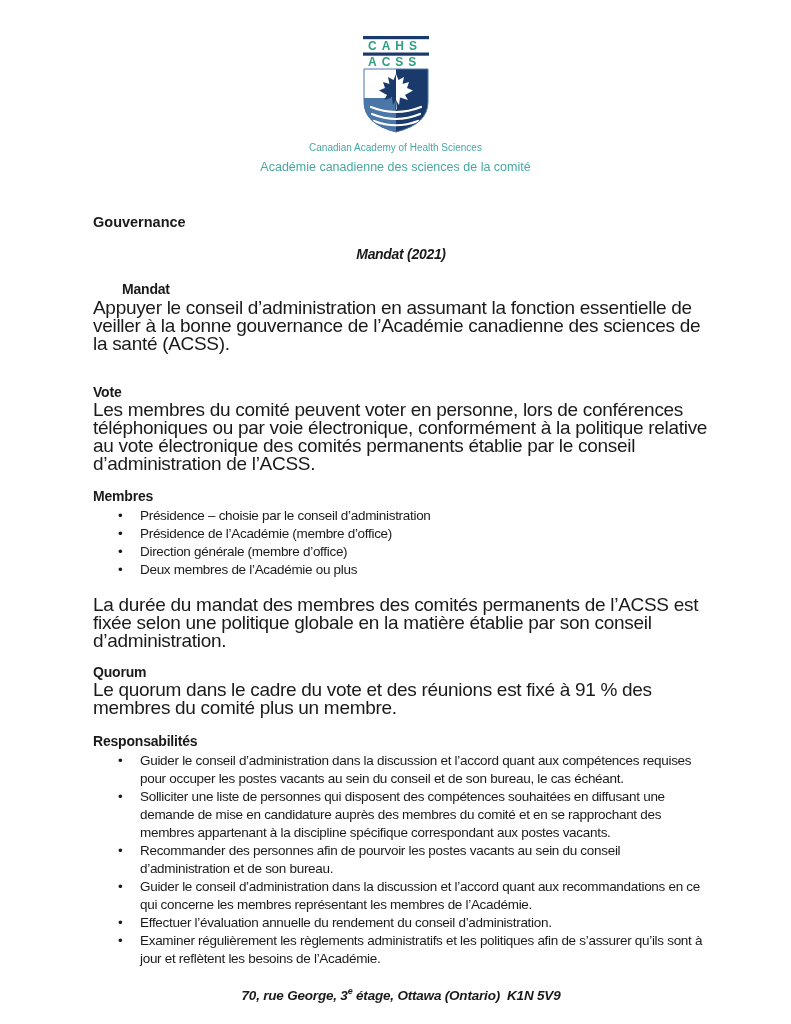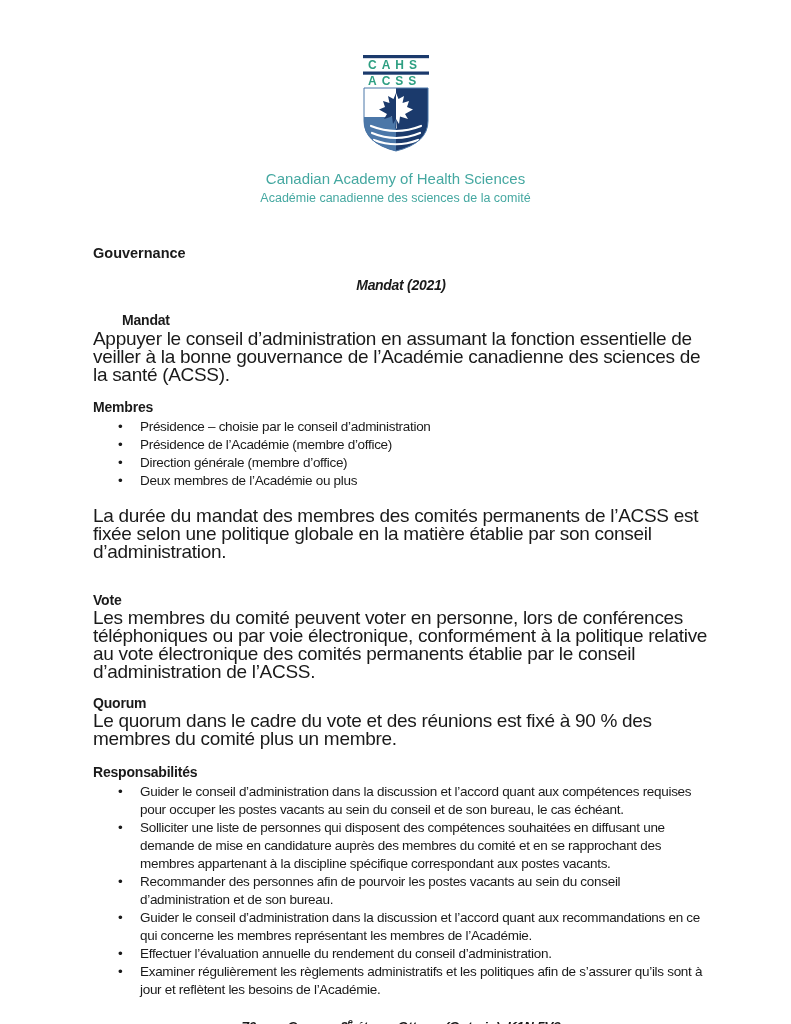--- a/index.html
+++ b/index.html
@@ -13,34 +13,34 @@
   body {
     width: 791px; height: 1024px;
     background: #ffffff;
     overflow: hidden;
     font-family: "Liberation Sans", sans-serif;
     color: #1a1a1a;
   }
   .page { width: 791px; height: 1024px; position: relative; }
 
   
-  .logo-block { padding-top: 55px; text-align: center; }
+  .logo-block { padding-top: 36px; text-align: center; }
   .logo-svg { width: 72px; height: 97px; display: block; margin: 0 auto; }
   .navy-fill { fill: var(--navy, #1b3a6c); }
   .steel-fill { fill: var(--steel-blue, #4b77a8); }
   .white-fill { fill: #ffffff; }
   .shield-outline { fill: none; stroke: var(--steel-blue, #4b77a8); stroke-width: 1; }
   .acronym {
     font-family: "Liberation Sans", sans-serif;
     font-weight: bold; font-size: 12px;
     letter-spacing: 5px;
     fill: var(--green-letters, #2e9f82);
   }
   .wave { fill: none; stroke: #ffffff; stroke-width: 2.2; stroke-linecap: round; }
-  .org-en { margin-top: 18px; font-size: 15px; line-height: 17px; color: var(--teal-text, #45a8a1); }
+  .org-en { margin-top: 6px; font-size: 10px; line-height: 17px; color: var(--teal-text, #45a8a1); }
   .org-fr { margin-top: 3px; font-size: 12.5px; line-height: 16px; color: var(--teal-text, #45a8a1); }
 
   
   main { padding: 0 82px 0 93px; }
   .doc-title {
     margin: 38px 0 0 0; text-align: left;
     font-size: 14.5px; line-height: 18px; font-weight: bold;
   }
   .doc-subtitle {
     margin: 14px 0 0 0; text-align: center;
@@ -122,39 +122,39 @@
   <main>
     <h1 class="doc-title">Gouvernance</h1>
     <p class="doc-subtitle">Mandat (2021)</p>
 
     <section>
       <h2 class="h-mandat">Mandat</h2>
       <p class="p-mandat">Appuyer le conseil d’administration en assumant la fonction essentielle de veiller à la bonne gouvernance de l’Académie canadienne des sciences de la santé (ACSS).</p>
     </section>
 
     <section>
+      <h2 class="h-vote">Vote</h2>
+      <p>Les membres du comité peuvent voter en personne, lors de conférences téléphoniques ou par voie électronique, conformément à la politique relative au vote électronique des comités permanents établie par le conseil d’administration de l’ACSS.</p>
+    </section>
+
+    <section>
       <h2 class="h-membres">Membres</h2>
       <ul class="list">
 
       <li><span>Présidence – choisie par le conseil d’administration</span></li>
           <li><span>Présidence de l’Académie (membre d’office)</span></li>
           <li><span>Direction générale (membre d’office)</span></li>
           <li><span>Deux membres de l’Académie ou plus</span></li>
         </ul>
       <p class="p-duree">La durée du mandat des membres des comités permanents de l’ACSS est fixée selon une politique globale en la matière établie par son conseil d’administration.</p>
     </section>
 
     <section>
-      <h2 class="h-vote">Vote</h2>
-      <p>Les membres du comité peuvent voter en personne, lors de conférences téléphoniques ou par voie électronique, conformément à la politique relative au vote électronique des comités permanents établie par le conseil d’administration de l’ACSS.</p>
-    </section>
-
-    <section>
       <h2 class="h-quorum">Quorum</h2>
-      <p>Le quorum dans le cadre du vote et des réunions est fixé à 90 % des membres du comité plus un membre.</p>
+      <p>Le quorum dans le cadre du vote et des réunions est fixé à 91 % des membres du comité plus un membre.</p>
     </section>
 
     <section>
       <h2 class="h-resp">Responsabilités</h2>
       <ul class="list">
 
       <li><span>Guider le conseil d’administration dans la discussion et l’accord quant aux compétences requises pour occuper les postes vacants au sein du conseil et de son bureau, le cas échéant.</span></li>
           <li><span>Solliciter une liste de personnes qui disposent des compétences souhaitées en diffusant une demande de mise en candidature auprès des membres du comité et en se rapprochant des membres appartenant à la discipline spécifique correspondant aux postes vacants.</span></li>
           <li><span>Recommander des personnes afin de pourvoir les postes vacants au sein du conseil d’administration et de son bureau.</span></li>
           <li><span>Guider le conseil d’administration dans la discussion et l’accord quant aux recommandations en ce qui concerne les membres représentant les membres de l’Académie.</span></li>

